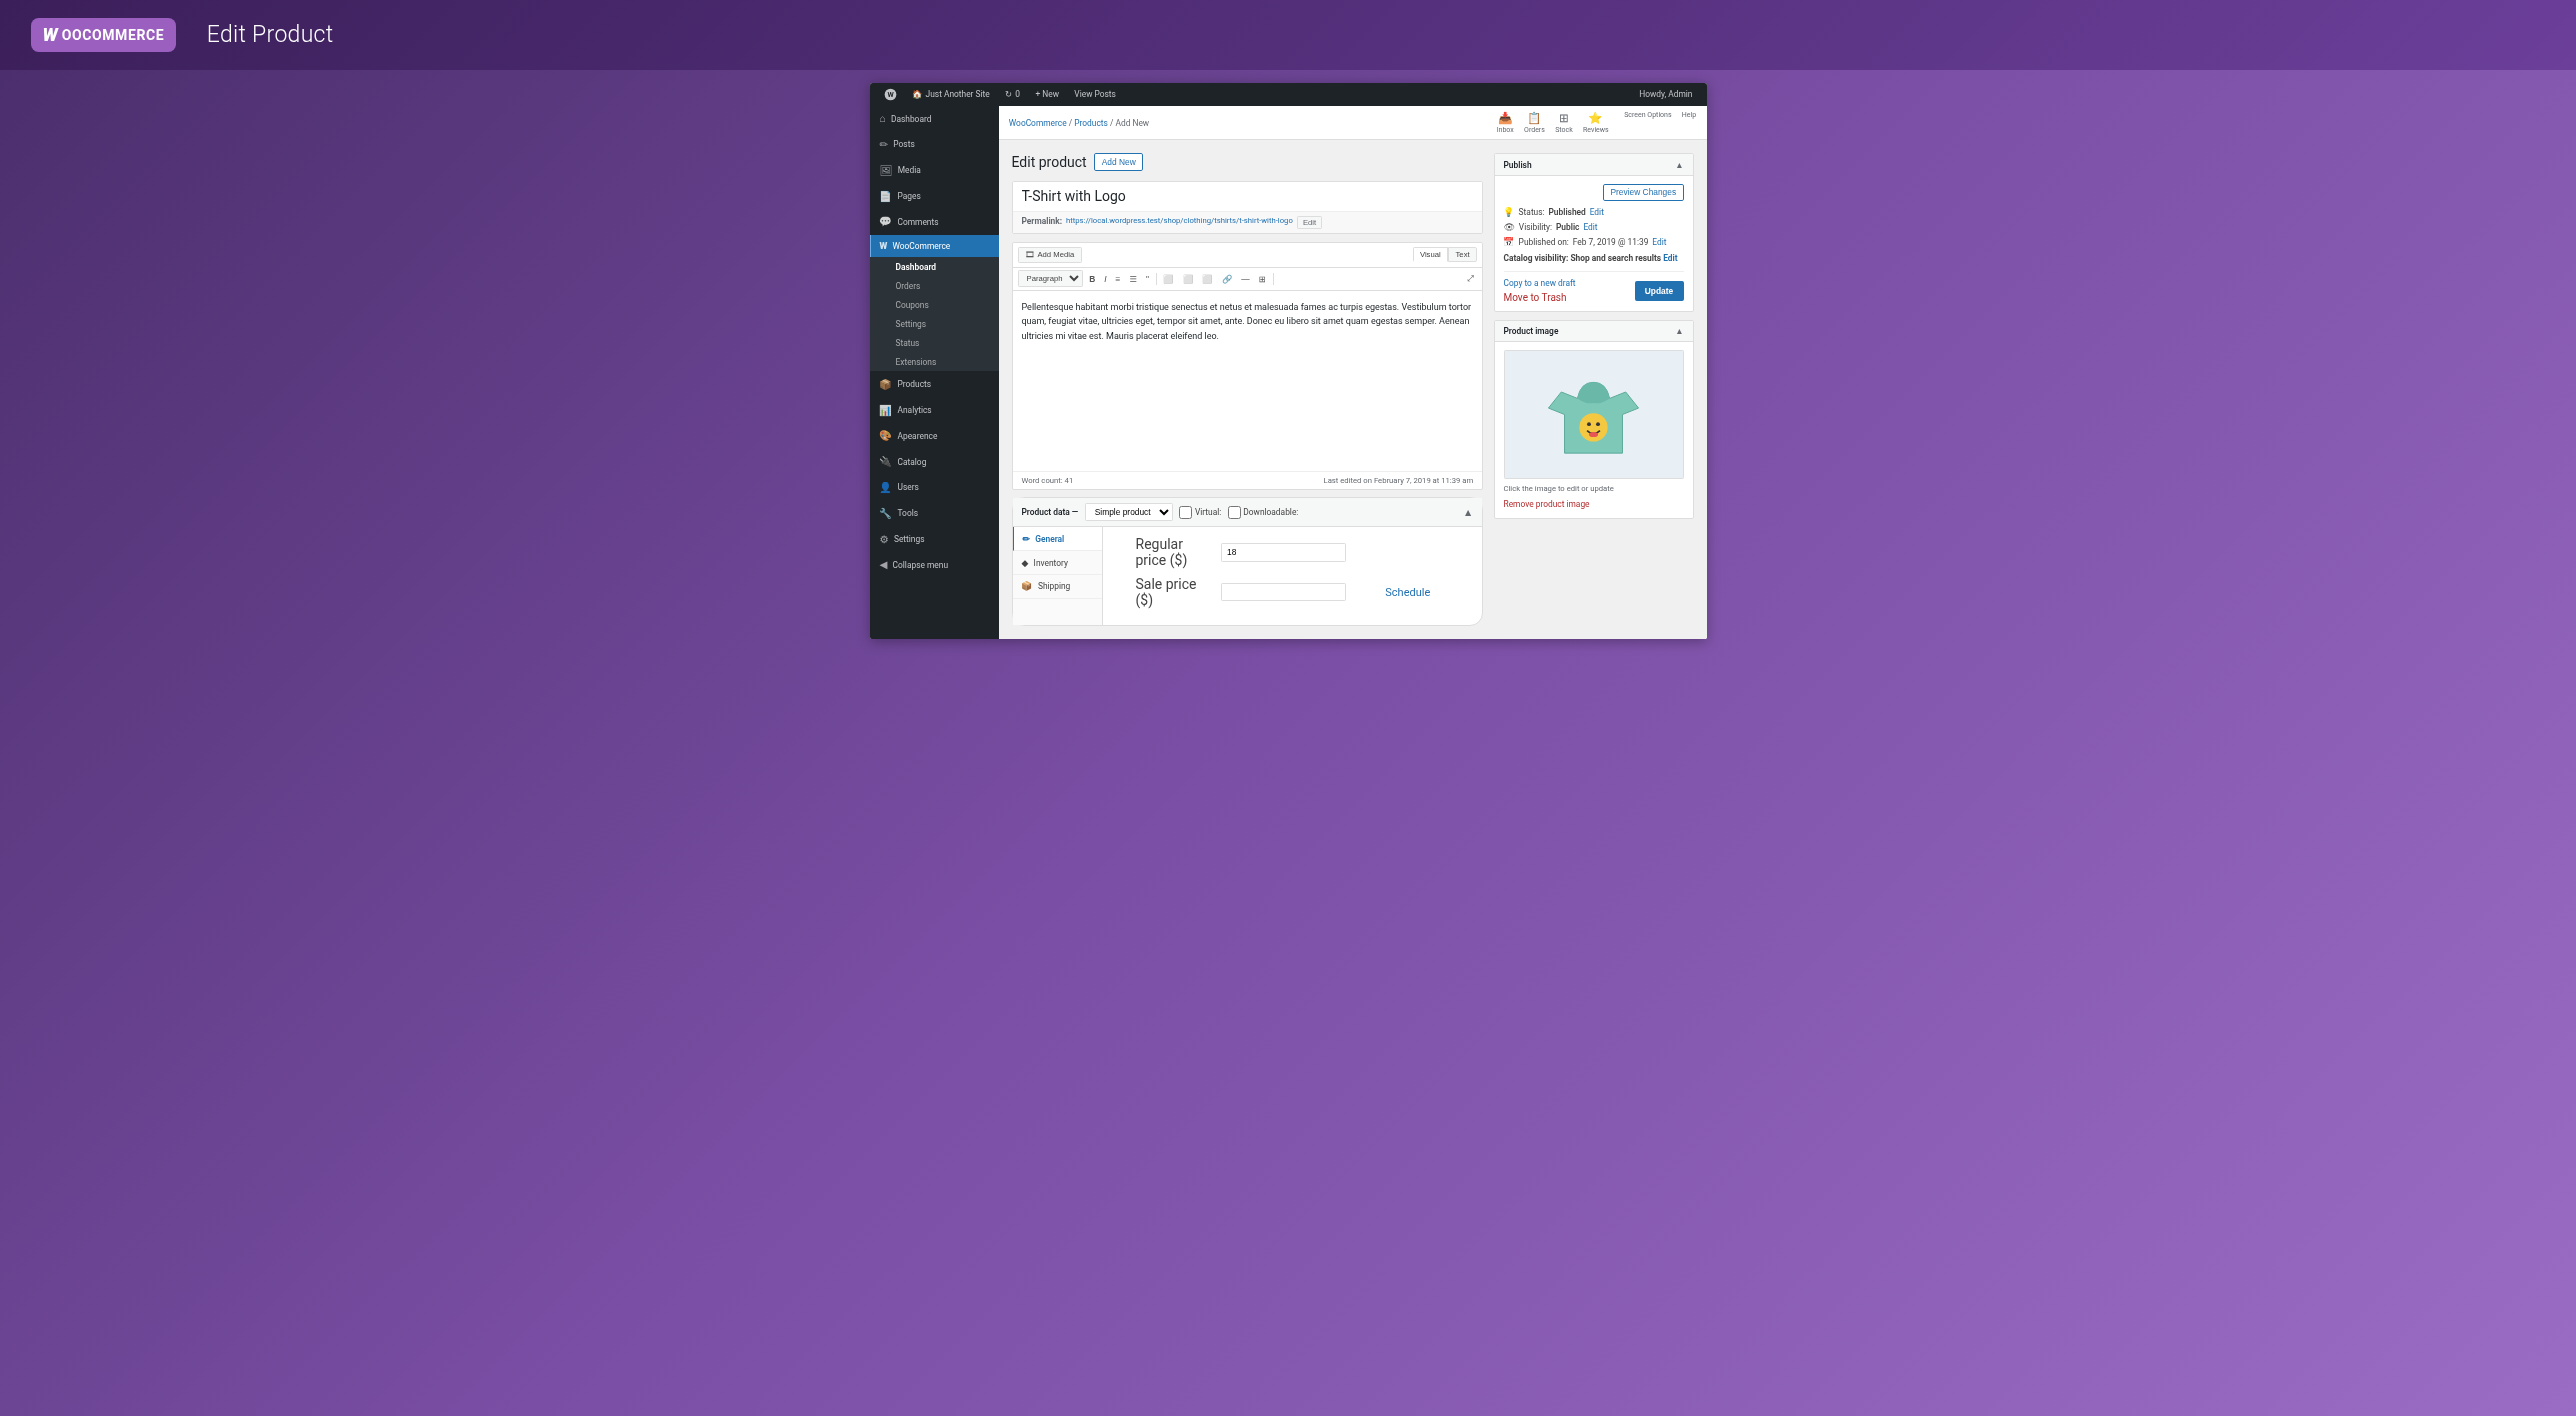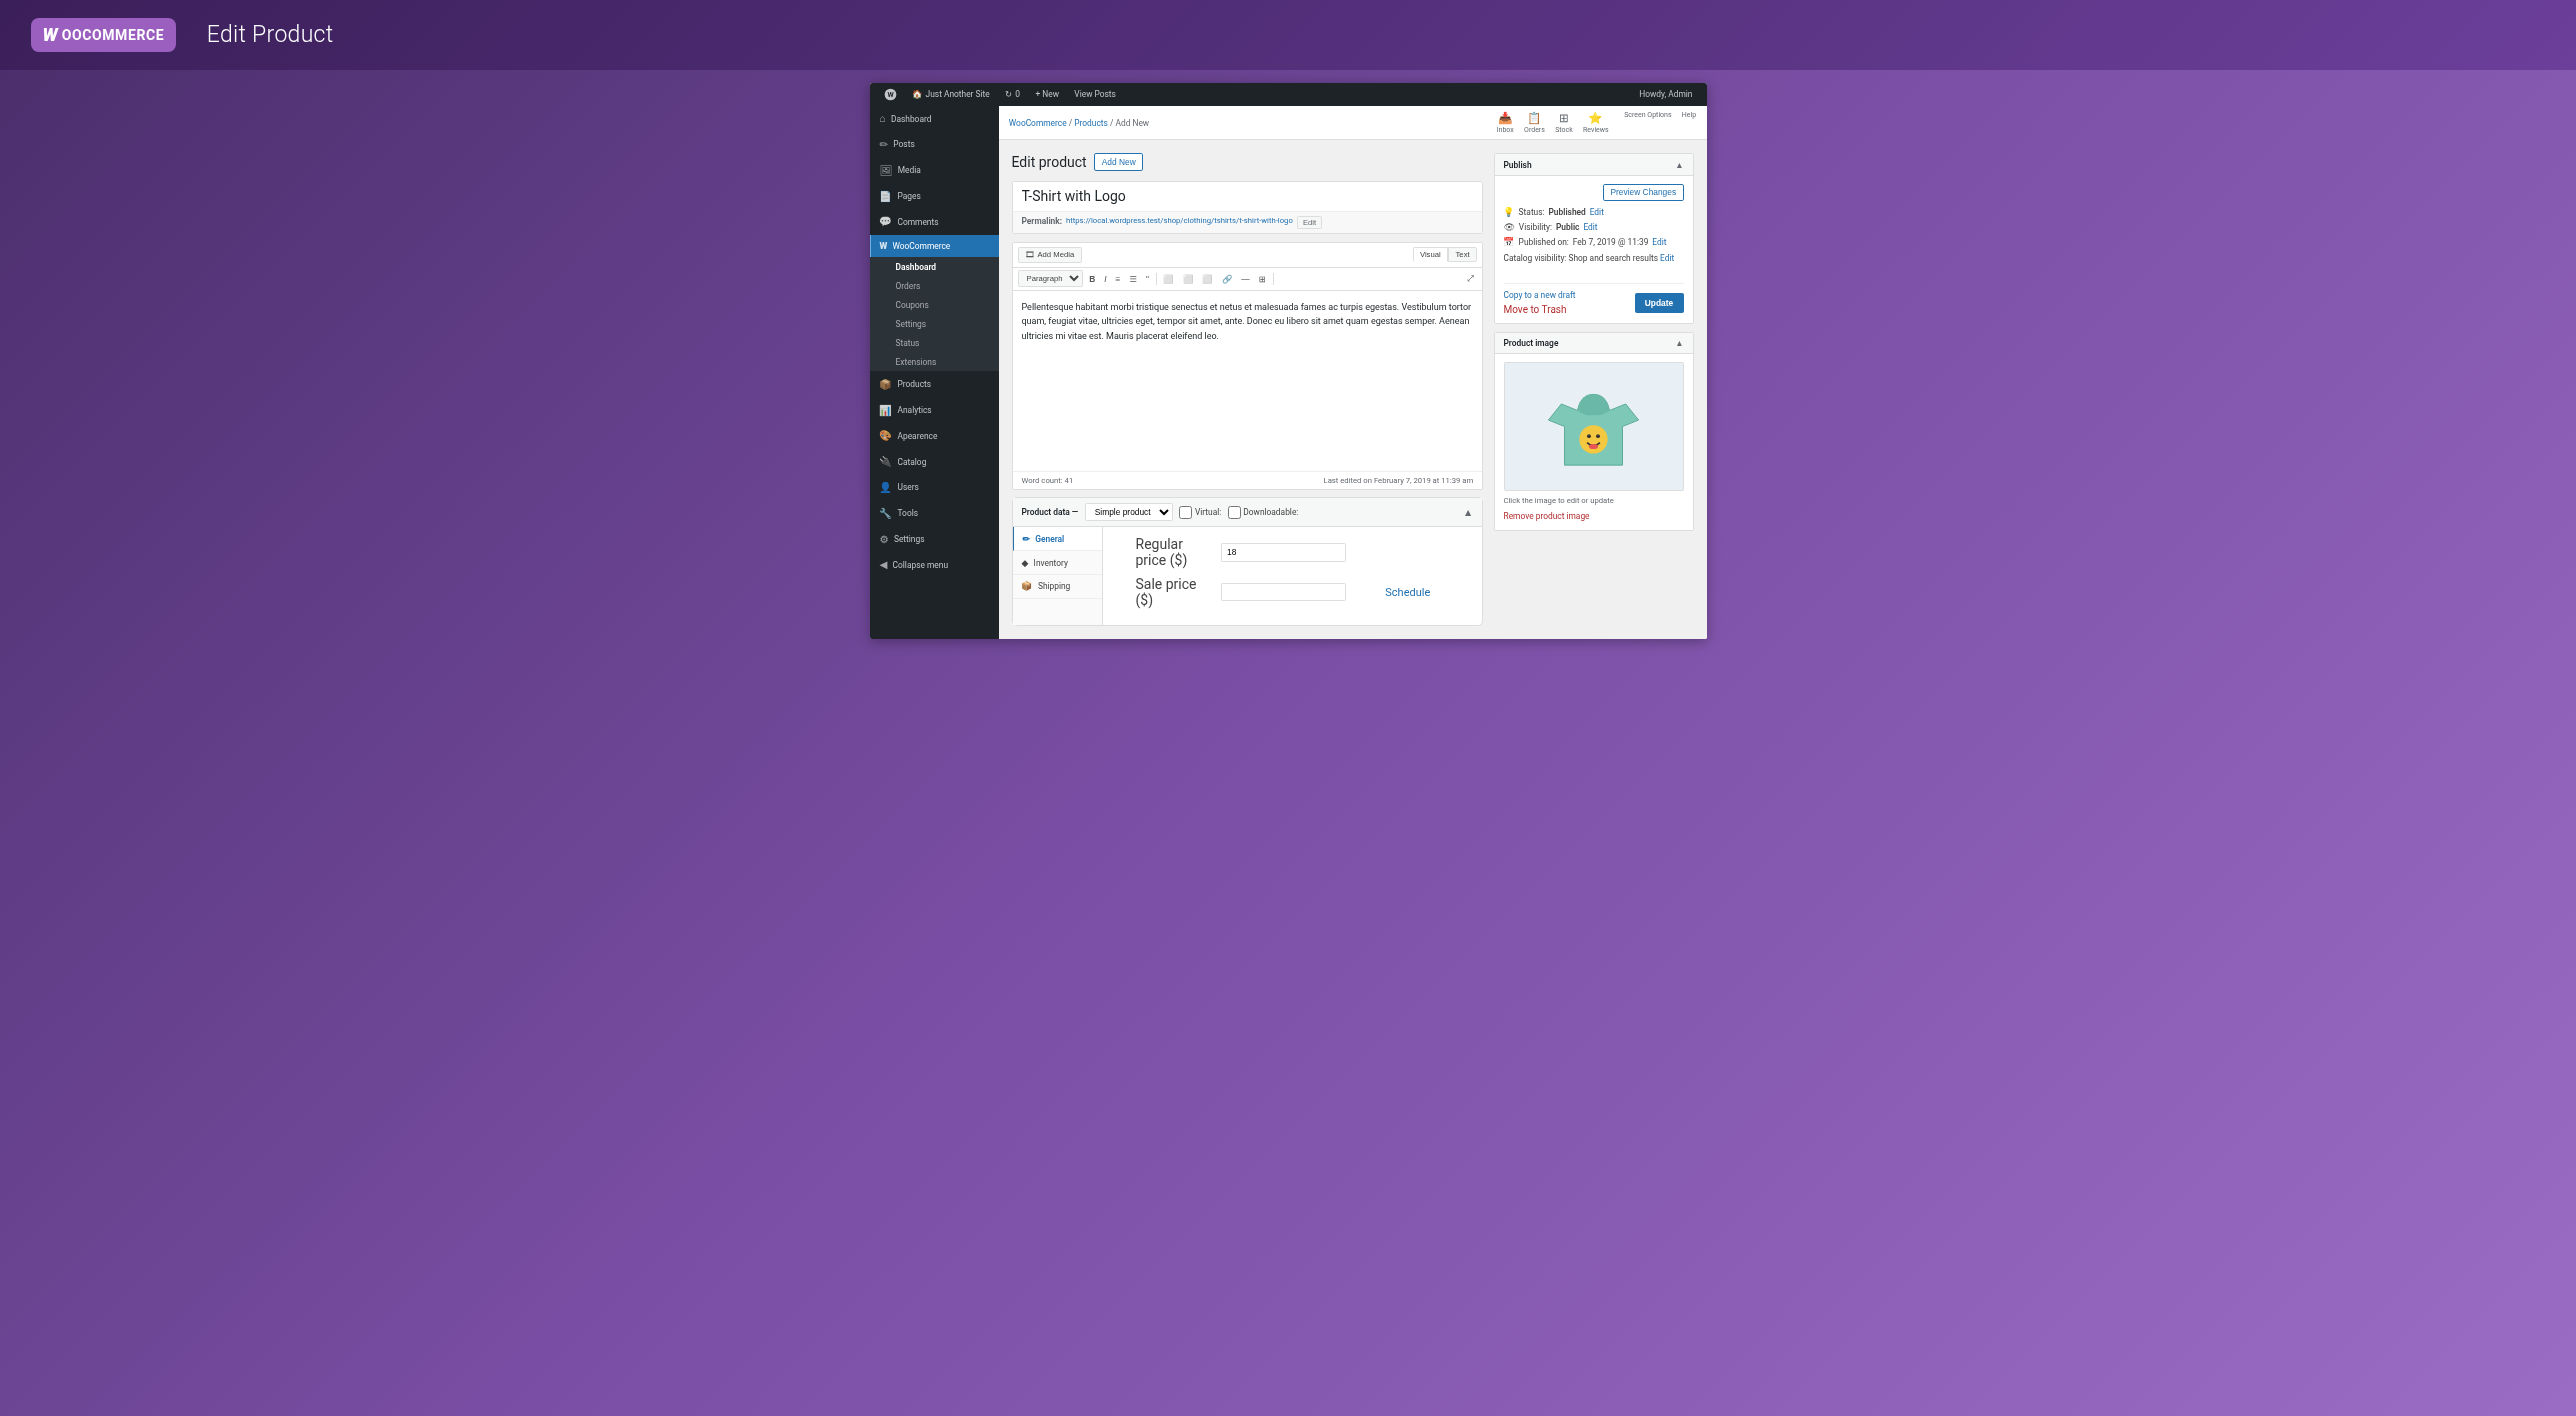--- a/index.html
+++ b/index.html
@@ -318,21 +318,21 @@
       font-size: 7.7px;
       color: #646970;
       display: flex;
       justify-content: space-between;
     }
 
     
     .product-data-box {
       background: white;
       border: 0.6px solid #ddd;
-      border-radius: 5px;
+      border-radius: 13px;
     }
     .product-data-header {
       background: #f6f7f7;
       border-bottom: 0.6px solid #ddd;
       padding: 5.2px 9px;
       display: flex;
       align-items: center;
       gap: 6.4px;
       font-size: 8.4px;
       font-weight: 600;
@@ -500,21 +500,22 @@
       position: relative;
     }
     .tshirt-svg { width: 103px; height: 103px; }
     .product-image-note { font-size: 7.7px; color: #646970; margin-bottom: 3.9px; }
     .remove-image-link { color: #b32d2e; font-size: 8.4px; text-decoration: none; }
 
     
     .catalog-row {
       font-size: 8.4px;
       color: #444;
-      margin-bottom: 20px;
+      margin-bottom: 8px;
+      font-weight: bold;
     }
   </style>
 </head>
 <body>
 
 <div class="page-header">
   <div class="woo-logo">
     <span class="woo-logo-w">W</span>
     <span class="woo-logo-text">OOCOMMERCE</span>
   </div>

